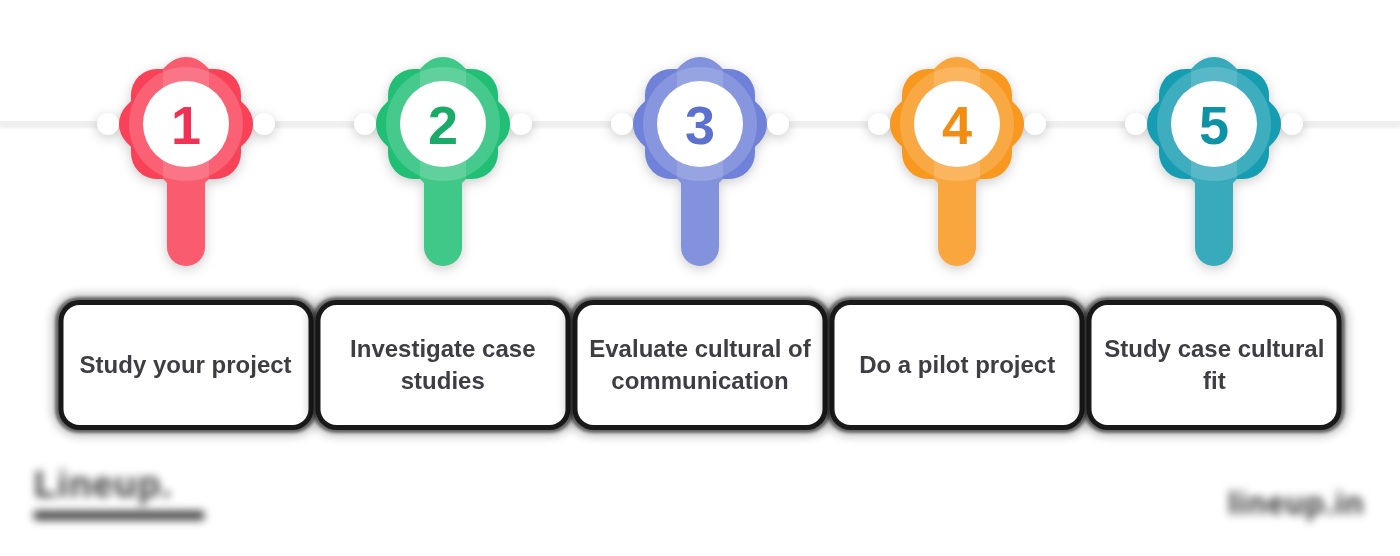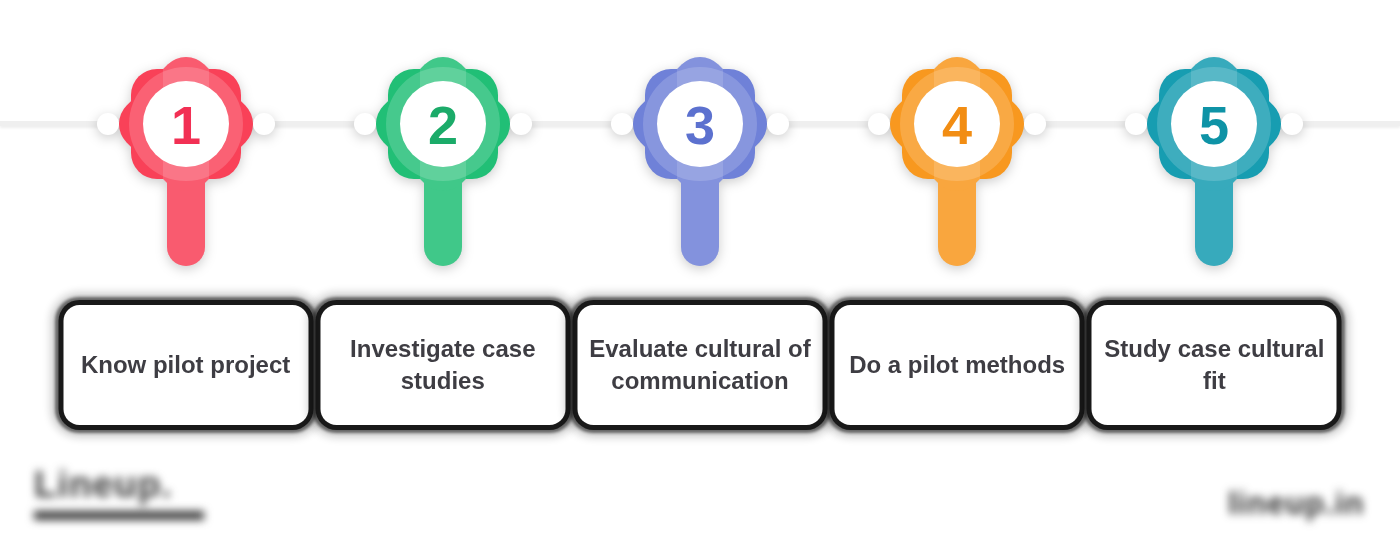--- a/index.html
+++ b/index.html
@@ -100,21 +100,21 @@
         <g clip-path="url(#bc0)">
           <rect x="-23" y="-82" width="46" height="228" fill="#ffffff" opacity="0.14"></rect>
         </g>
         <circle r="57" fill="#ffffff" opacity="0.17"></circle>
         <circle r="43" fill="#ffffff"></circle>
         <circle cx="-78" cy="0" r="11" fill="#ffffff"></circle>
         <circle cx="78" cy="0" r="11" fill="#ffffff"></circle>
         <text x="0" y="1" font-size="54" text-anchor="middle" dominant-baseline="central" fill="#F23054">1</text>
       </svg>
       <div class="card">
-        <div class="card-label">Know pilot project</div>
+        <div class="card-label">Study your project</div>
       </div>
     </div>
 
     <div class="step">
       <svg class="marker" width="190" height="228" viewBox="-95 -82 190 228">
         <defs>
           <clipPath id="bc1">
             <rect x="-55" y="-55" width="110" height="110" rx="26"></rect>
             <rect x="-55" y="-55" width="110" height="110" rx="26" transform="rotate(45)"></rect>
             <rect x="-19" y="30" width="38" height="112" rx="19"></rect>
@@ -178,21 +178,21 @@
         <g clip-path="url(#bc3)">
           <rect x="-23" y="-82" width="46" height="228" fill="#ffffff" opacity="0.14"></rect>
         </g>
         <circle r="57" fill="#ffffff" opacity="0.17"></circle>
         <circle r="43" fill="#ffffff"></circle>
         <circle cx="-78" cy="0" r="11" fill="#ffffff"></circle>
         <circle cx="78" cy="0" r="11" fill="#ffffff"></circle>
         <text x="0" y="1" font-size="54" text-anchor="middle" dominant-baseline="central" fill="#F28D13">4</text>
       </svg>
       <div class="card">
-        <div class="card-label">Do a pilot methods</div>
+        <div class="card-label">Do a pilot project</div>
       </div>
     </div>
 
     <div class="step">
       <svg class="marker" width="190" height="228" viewBox="-95 -82 190 228">
         <defs>
           <clipPath id="bc4">
             <rect x="-55" y="-55" width="110" height="110" rx="26"></rect>
             <rect x="-55" y="-55" width="110" height="110" rx="26" transform="rotate(45)"></rect>
             <rect x="-19" y="30" width="38" height="112" rx="19"></rect>

